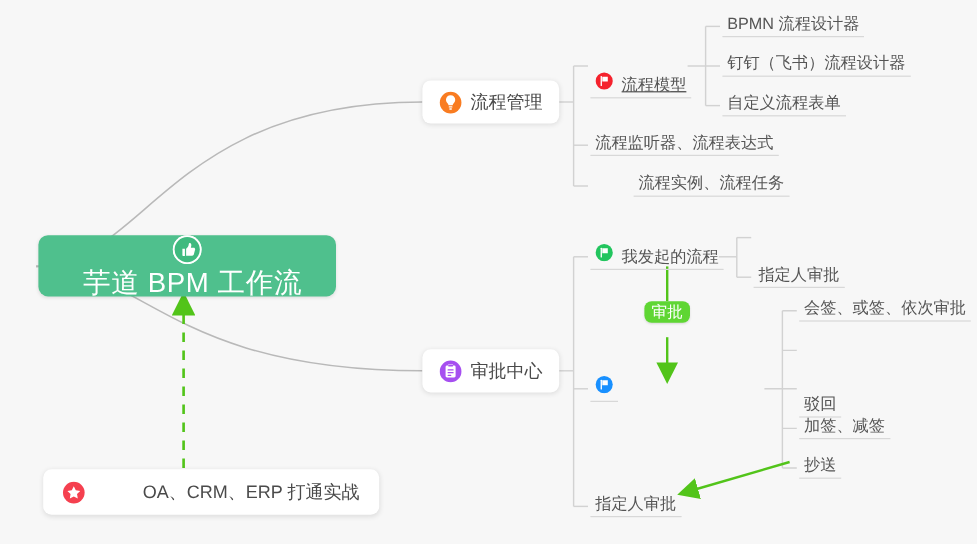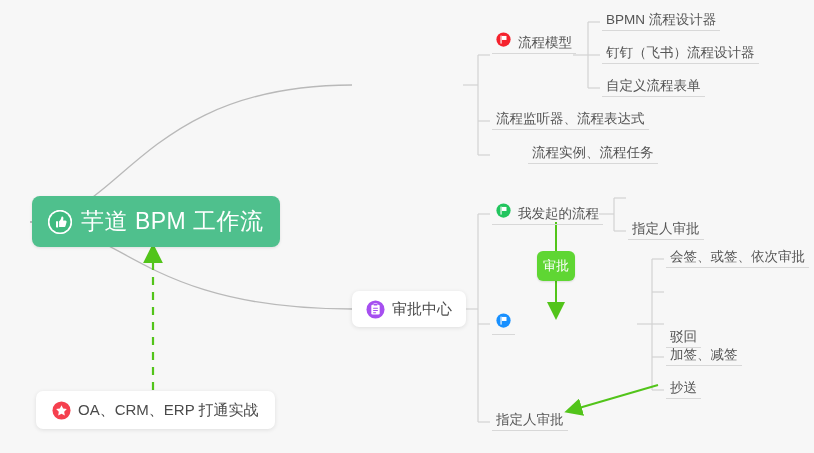--- a/index.html
+++ b/index.html
@@ -40,20 +40,21 @@
   
   .root-node {
     left: 32px;
     top: 196px;
     width: 248px;
     height: 51px;
     background: #4fc08d;
     border-radius: 8px;
     padding: 0 16px;
     box-shadow: 0 1px 3px rgba(0,0,0,0.10);
+    flex-direction: column;
   }
   .root-label {
     color: #ffffff;
     font-size: 23px;
     letter-spacing: 0.5px;
     margin-left: 9px;
   }
 
   
   .card-node {
@@ -68,20 +69,21 @@
     font-size: 15px;
     margin-left: 7px;
   }
 
   
   .bottom-card {
     left: 36px;
     top: 391px;
     height: 38px;
     padding: 0 16px;
+    gap: 41px;
   }
   .bottom-card .card-label {
     font-size: 15px;
     color: #4a4a4a;
   }
 
   
   .text-node {
     background: transparent;
     color: #555555;
@@ -96,21 +98,21 @@
   }
   .text-node.with-icon .tn-label {
     margin-left: 7px;
   }
 
   
   .badge-node {
     left: 537px;
     top: 251px;
     width: 38px;
-    height: 30px;
+    height: 18px;
     background: #5fd633;
     border-radius: 6px;
     justify-content: center;
     color: #ffffff;
     font-size: 13px;
     box-shadow: 0 1px 2px rgba(0,0,0,0.12);
   }
 
   
   .icon {
@@ -208,22 +210,35 @@
     <span class="icon icon-md">
       <svg width="19" height="19" viewBox="0 0 20 20">
         <circle cx="10" cy="10" r="9.5" fill="#f5404f"></circle>
         <path d="M10 4.4 l1.75 3.55 3.9 0.57 -2.82 2.75 0.66 3.88 -3.49 -1.83
                  -3.49 1.83 0.66 -3.88 -2.82 -2.75 3.9 -0.57 z" fill="#ffffff"></path>
       </svg>
     </span>
     <span class="card-label">OA、CRM、ERP 打通实战</span>
   </div>
 
-
-  <div class="node text-node with-icon" style="left:492px; top:30px; height:24px;">
+  <div class="node card-node" style="left:352px; top:67px;">
+    <span class="icon icon-md">
+      <svg width="19" height="19" viewBox="0 0 20 20">
+        <circle cx="10" cy="10" r="9.5" fill="#f97c21"></circle>
+        <path d="M10 3.6 c-2.35 0 -4.05 1.8 -4.05 3.95 0 1.5 0.85 2.45 1.5 3.25
+                 0.45 0.55 0.6 0.95 0.65 1.5 h3.8 c0.05 -0.55 0.2 -0.95 0.65 -1.5
+                 0.65 -0.8 1.5 -1.75 1.5 -3.25 C14.05 5.4 12.35 3.6 10 3.6 z" fill="#ffffff"></path>
+        <rect x="8.35" y="13.1" width="3.3" height="1.25" rx="0.6" fill="#ffffff"></rect>
+        <rect x="8.8" y="15" width="2.4" height="1.2" rx="0.6" fill="#ffffff"></rect>
+      </svg>
+    </span>
+    <span class="card-label">流程管理</span>
+  </div>
+
+  <div class="node text-node with-icon" style="left:492px; top:58px; height:24px;text-decoration:underline;">
     <span class="icon icon-sm" style="margin-bottom:2px;">
       <svg width="15" height="15" viewBox="0 0 16 16">
         <circle cx="8" cy="8" r="7.6" fill="#f5222d"></circle>
         <rect x="4.8" y="3.6" width="1.2" height="8.8" rx="0.5" fill="#ffffff"></rect>
         <path d="M6.3 4.2 h4.9 v4.3 h-4.9 z" fill="#ffffff"></path>
       </svg>
     </span>
     <span class="tn-label">流程模型</span>
   </div>
 

